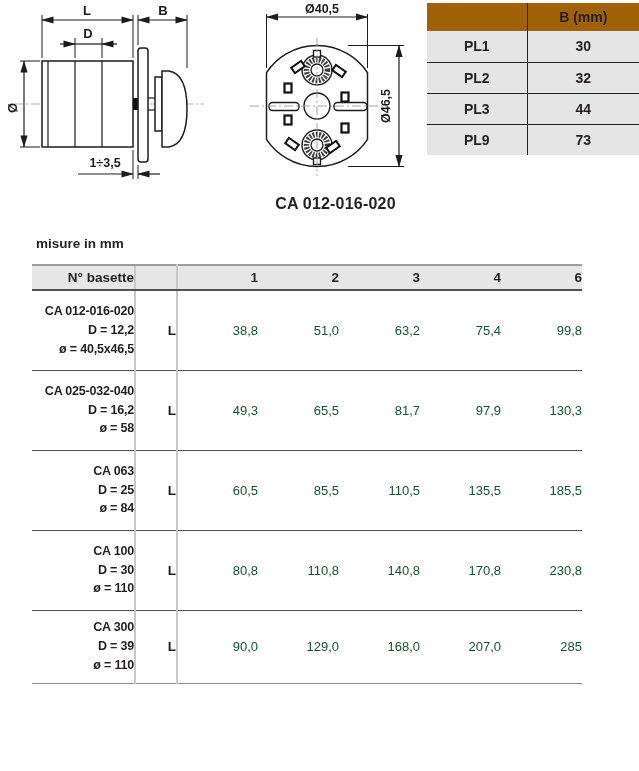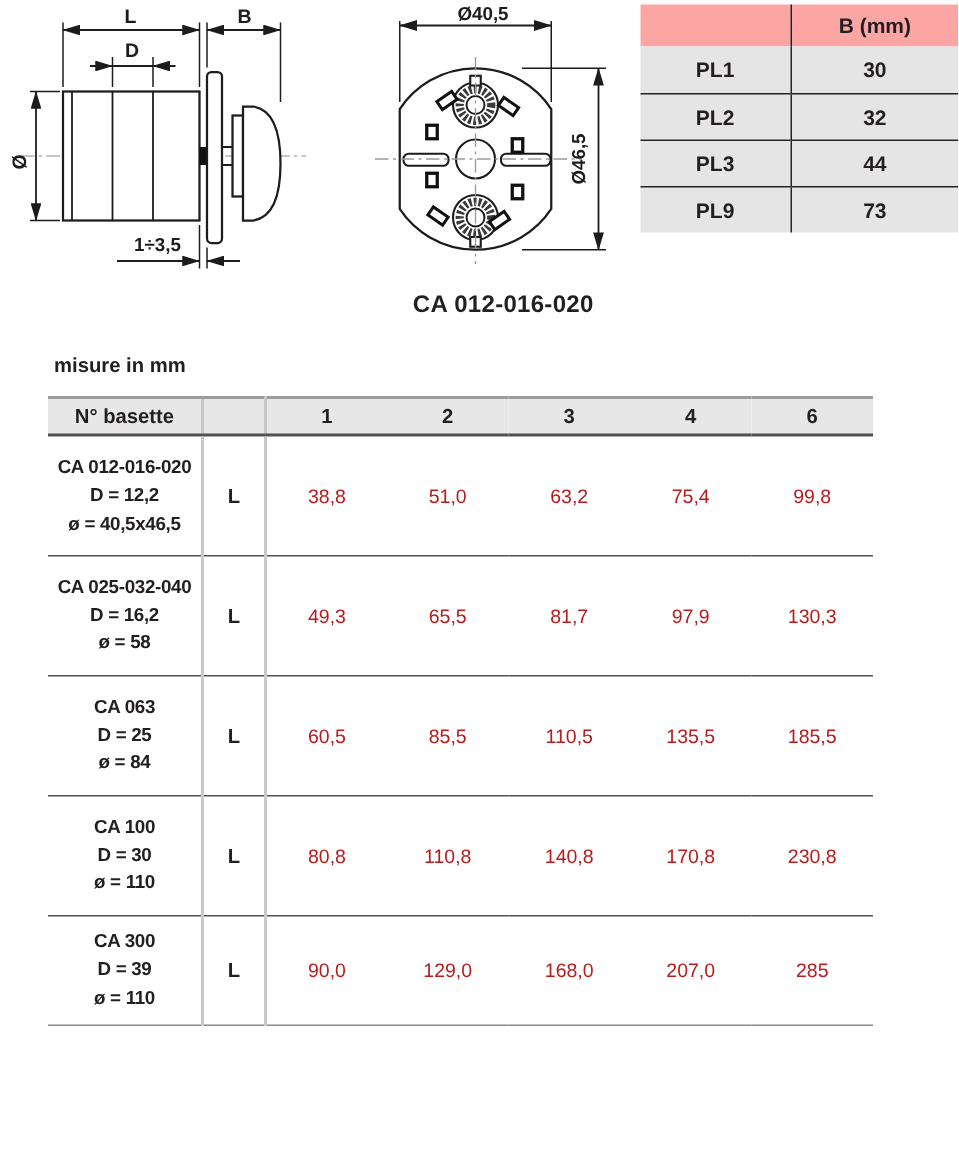--- a/index.html
+++ b/index.html
@@ -7,44 +7,44 @@
     position:relative;width:639px;height:771px;background:#ffffff;overflow:hidden;
     font-family:"Liberation Sans","DejaVu Sans",sans-serif;color:#231f20;
   }
   .abs{position:absolute;}
 
   
   .b-table{position:absolute;left:427px;top:3px;width:212px;border-collapse:collapse;table-layout:fixed;}
   .b-table th,.b-table td{padding:0;text-align:center;font-weight:bold;font-size:14px;color:#231f20;}
   .b-table thead tr{height:28px;}
   .b-table tbody tr{height:31px;}
-  .b-table thead th{background:#fca5a5;}
+  .b-table thead th{background:#a16207;}
   .b-table tbody td{background:#e5e5e5;}
   .b-table .vcol{border-left:1.5px solid #222222;}
   .b-table tbody tr:not(:last-child){border-bottom:1.5px solid #222222;}
 
   
   .front-caption{position:absolute;left:238px;top:195px;width:195px;text-align:center;
     font-size:16px;font-weight:bold;letter-spacing:0.2px;}
   .measure-note{position:absolute;left:36px;top:236px;font-size:13.5px;font-weight:bold;}
 
   
   .main-table{position:absolute;left:32px;top:264px;width:550px;border-collapse:collapse;table-layout:fixed;}
-  .main-table th,.main-table td{padding:0;text-align:center;vertical-align:middle;}
+  .main-table th,.main-table td{padding:0;text-align:right;vertical-align:middle;}
   .main-table thead tr{height:25px;}
   .main-table thead th{
     background:#e7e7e7;font-size:13.5px;font-weight:bold;
     border-top:2px solid #9c9c9c;border-bottom:2px solid #515151;
   }
   .main-table tbody tr{height:80px;border-bottom:1.5px solid #515151;}
   .main-table tbody tr.r-last{height:73px;border-bottom:1.8px solid #8a8a8a;}
   .main-table .col-l{border-left:2px solid #c8c8c8;border-right:2px solid #c8c8c8;}
   .model-cell{font-weight:bold;font-size:12.5px;line-height:1.5;letter-spacing:-0.2px;}
   .dim-cell{font-weight:bold;font-size:13.5px;}
-  .val-cell{font-weight:normal;font-size:13px;color:#b91c1c;}
+  .val-cell{font-weight:normal;font-size:13px;color:#14532d;}
 
   svg text{font-family:"Liberation Sans","DejaVu Sans",sans-serif;fill:#1c1c1c;}
   .dimtext{font-size:13px;font-weight:bold;}
   .dimtext-sm{font-size:12.5px;font-weight:600;}
 </style>
 </head>
 <body>
 
 <div class="page">
 

